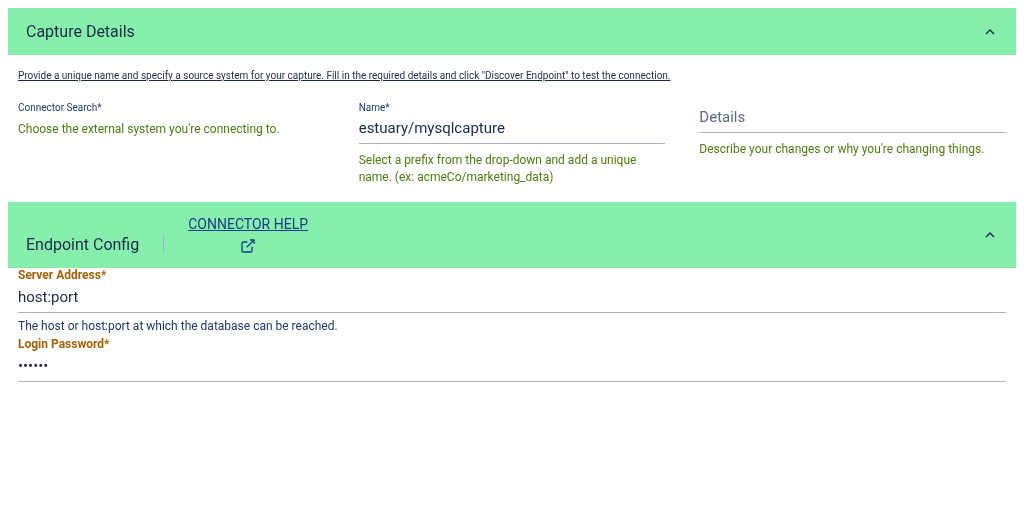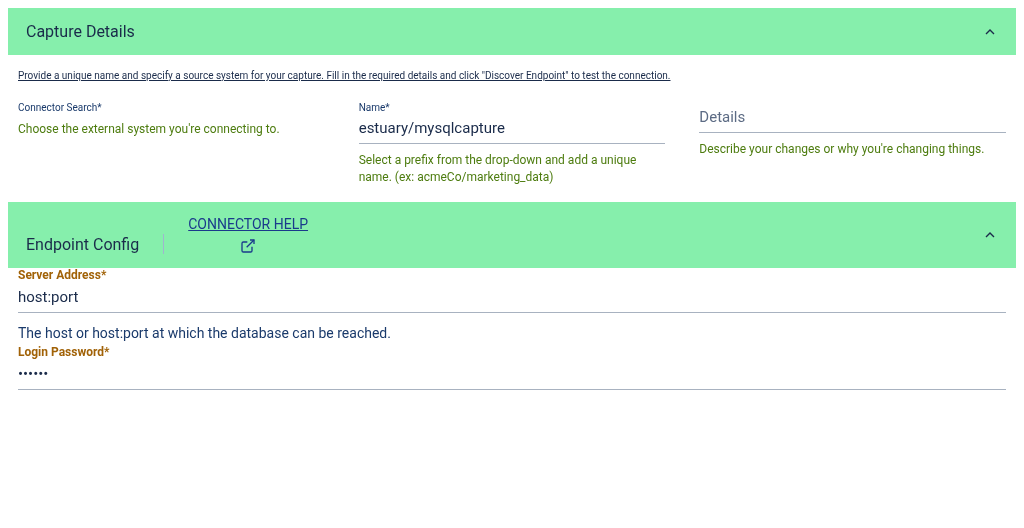--- a/index.html
+++ b/index.html
@@ -122,23 +122,23 @@
     .full-field .field-input-wrap {
     }
     .full-field-label {
       font-size: 12px;
       color: #a16207;
       margin-bottom: 4px;
       display: block;
       font-weight: bold;
     }
     .full-field-help {
-      font-size: 14px;
+      font-size: 12px;
       color: #1a3a6b;
-      margin-top: 12px;
+      margin-top: 6px;
       margin-bottom: 4px;
     }
   </style>
 </head>
 <body>
 
 <div class="panel">
   <div class="panel-header">
     <span class="panel-title">Capture Details</span>
     <svg class="chevron" viewBox="0 0 24 24">

